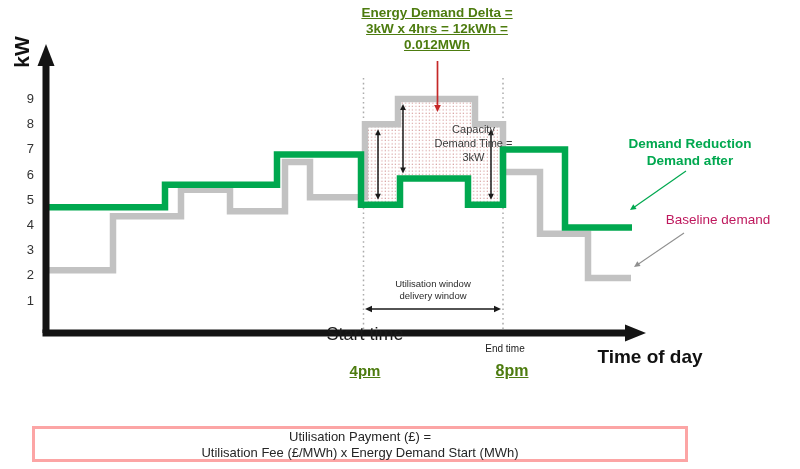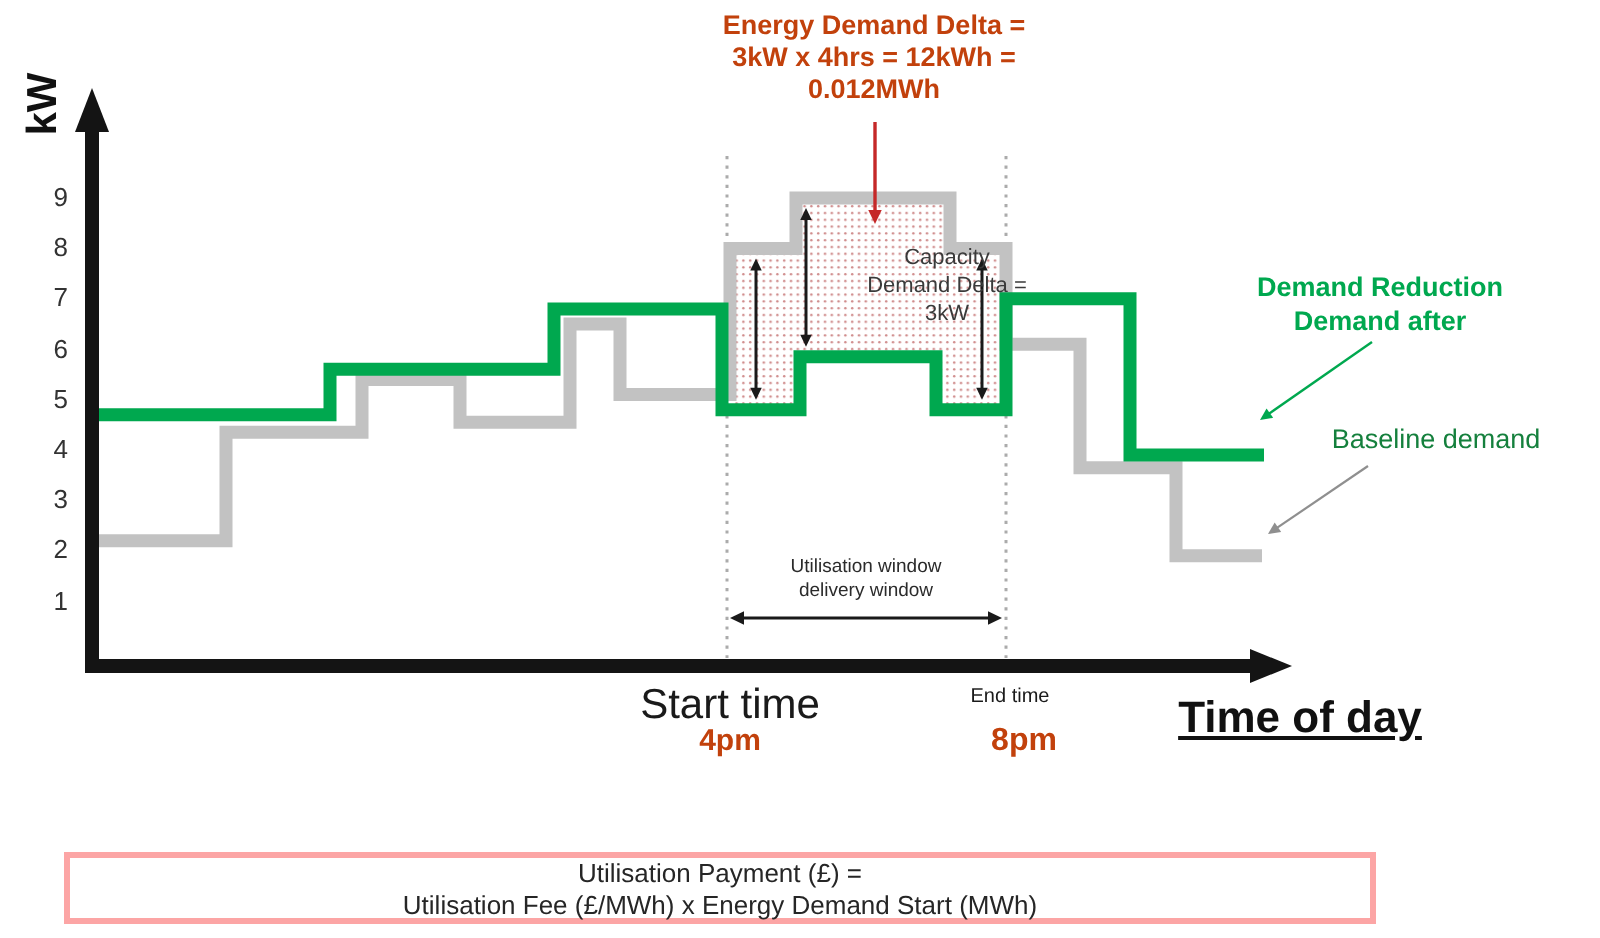--- a/index.html
+++ b/index.html
@@ -1,33 +1,33 @@
 <!DOCTYPE html>
 <html><head>
 <meta charset="utf-8">
 <style>
   html,body{margin:0;padding:0;background:#fff;}
   .stage{position:relative;width:800px;height:469px;background:#fff;overflow:hidden;
          font-family:"Liberation Sans",sans-serif;color:#1a1a1a;}
   .stage svg{position:absolute;left:0;top:0;}
   .abs{position:absolute;}
   .ctr{text-align:center;}
-  .red{color:#c2410c;}
+  .red{color:#4d7c0f;text-decoration:underline;}
   .green{color:#00a84f;}
-  .grayt{color:#15803d;}
+  .grayt{color:#be185d;}
   .energy{left:337px;top:5px;width:200px;font-size:13.5px;line-height:16px;font-weight:600;}
   .capacity{left:377px;top:122px;width:121px;font-size:11px;line-height:14px;color:#3a3a3a;margin-left:36px;}
   .demafter{left:610px;top:136px;width:160px;font-size:13.5px;line-height:16.5px;font-weight:600;}
   .baseline{left:648px;top:212px;width:140px;font-size:13.5px;}
   .windowlab{left:363px;top:278px;width:140px;font-size:9.5px;line-height:12px;color:#2b2b2b;}
-  .startlab{left:315px;top:341px;width:100px;font-size:21px;}
+  .startlab{left:315px;top:324px;width:100px;font-size:18px;}
   .startval{left:315px;top:362px;width:100px;font-size:15px;font-weight:600;}
   .endlab{left:455px;top:343px;width:100px;font-size:10px;}
   .endval{left:462px;top:362px;width:100px;font-size:16px;font-weight:600;}
-  .xlab{left:585px;top:346px;width:130px;font-size:22px;font-weight:bold;color:#111;text-decoration:underline;}
+  .xlab{left:585px;top:346px;width:130px;font-size:19px;font-weight:bold;color:#111;}
   .ylab{left:2px;top:34px;width:40px;height:36px;display:flex;align-items:center;justify-content:center;
         transform:rotate(-90deg);font-size:21px;font-weight:bold;color:#111;}
   .yticks span{position:absolute;right:0;width:30px;text-align:right;font-size:13px;color:#333;line-height:16px;}
   .yticks{left:4px;top:0;width:30px;height:340px;}
   .formula{left:32px;top:426px;width:650px;height:30px;border:3px solid #fca5a5;background:#fff;
            display:flex;flex-direction:column;align-items:center;justify-content:flex-start;
            font-size:13px;line-height:15.5px;color:#262626;}
 </style>
 </head>
 <body>
@@ -86,21 +86,21 @@
     </div>
 
   <div class="abs ctr energy red">
     <div>Energy Demand Delta =</div>
     <div>3kW x 4hrs = 12kWh =</div>
     <div>0.012MWh</div>
   </div>
 
   <div class="abs ctr capacity">
     <div>Capacity</div>
-    <div>Demand Delta =</div>
+    <div>Demand Time =</div>
     <div>3kW</div>
   </div>
 
   <div class="abs ctr demafter green">
     <div>Demand Reduction</div>
     <div>Demand after</div>
   </div>
 
   <div class="abs ctr baseline grayt">Baseline demand</div>
 

